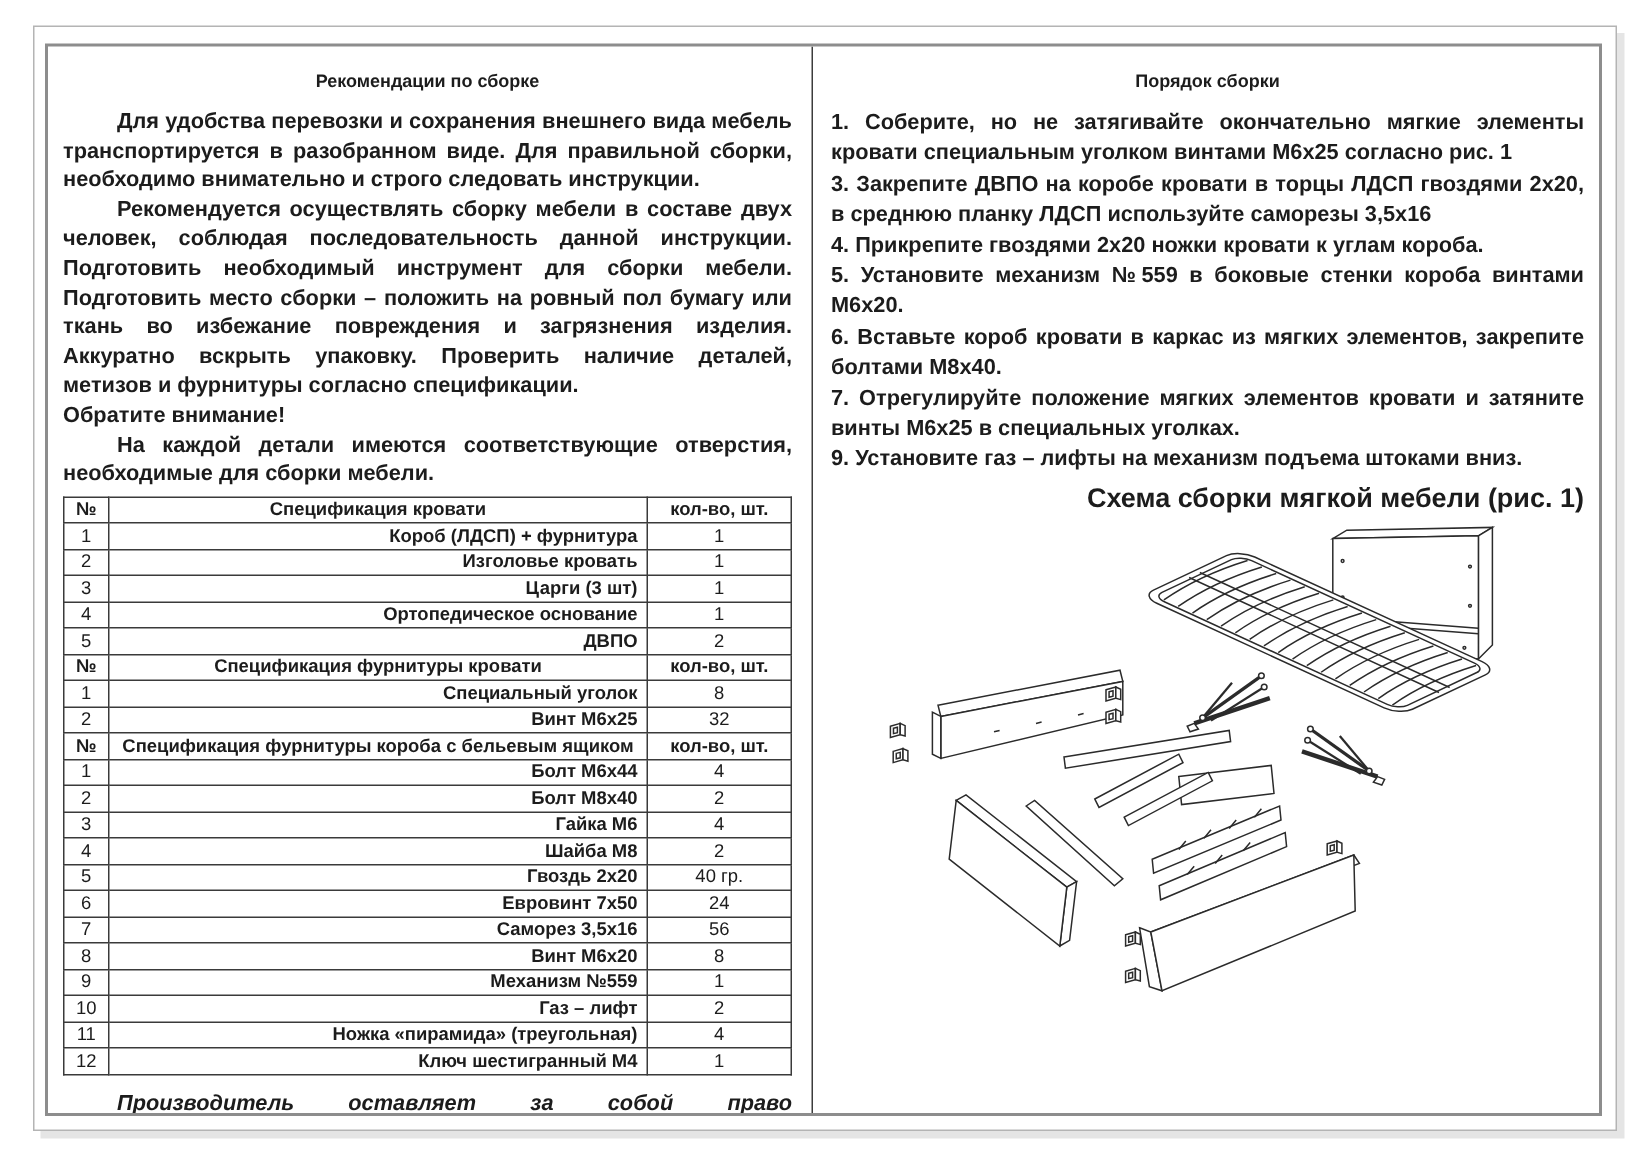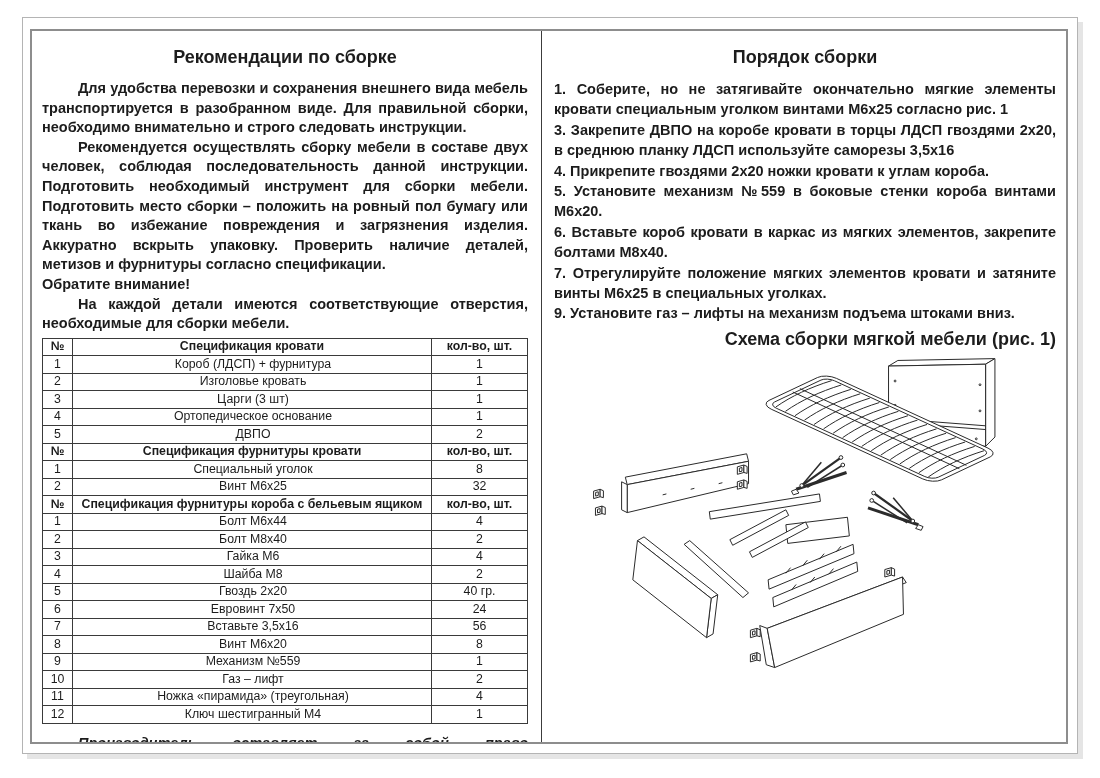--- a/index.html
+++ b/index.html
@@ -6,30 +6,30 @@
   .page{position:relative;width:1100px;height:778px;background:#fff;
         font-family:"Liberation Sans",sans-serif;color:#1c1c1c;overflow:hidden;}
   .outer-frame{position:absolute;left:22px;top:17px;width:1054px;height:735px;
         border:1px solid #b4b4b4;box-shadow:5px 5px 0 rgba(0,0,0,0.10);background:#fff;}
   .inner-frame{position:absolute;left:7px;top:11px;right:9px;bottom:9px;
         border:2px solid #8d8d8d;display:flex;overflow:hidden;}
   .col{box-sizing:border-box;}
   .col-left{width:510px;padding:8px 13px 0 10px;}
   .divider{width:1px;background:#3c3c3c;}
   .col-right{flex:1;padding:8px 10px 0 12px;}
-  h1{font-size:18px;font-weight:bold;text-align:center;margin:8px 0 11px;}
+  h1{font-size:12px;font-weight:bold;text-align:center;margin:8px 0 11px;}
   p{margin:0;font-size:14.5px;line-height:19.6px;text-align:justify;font-weight:bold;}
   p.ind{text-indent:36px;}
   p.center{text-align:left;text-indent:0;}
   table{width:100%;border-collapse:collapse;margin-top:4px;font-size:12.3px;line-height:13.5px;}
   td,th{border:1px solid #3a3a3a;padding:1.5px 6px;vertical-align:middle;}
   th{font-weight:bold;text-align:center;}
   col.w-num{width:30px;}  col.w-qty{width:96px;}
   td.c{text-align:center;}
-  td.nm{text-align:center;padding-left:8px;}
+  td.nm{text-align:right;padding-left:8px;font-weight:bold;}
   p.footer-note{margin-top:9px;font-weight:bold;font-style:italic;line-height:20px;}
   p.step{line-height:20.4px;}
   h2.fig{font-size:18px;font-weight:bold;text-align:right;margin:5px 0 3px;}
   svg.diagram{display:block;margin:0 auto;}
   .ln{stroke:#2b2b2b;fill:none;vector-effect:non-scaling-stroke;}
   .fw{stroke:#2b2b2b;fill:#fff;vector-effect:non-scaling-stroke;}
 </style>
 </head>
 <body>
 
@@ -126,21 +126,21 @@
                 <td class="nm">Гвоздь 2х20</td>
                 <td class="c">40 гр.</td>
               </tr>
        <tr>
                 <td class="c">6</td>
                 <td class="nm">Евровинт 7х50</td>
                 <td class="c">24</td>
               </tr>
        <tr>
                 <td class="c">7</td>
-                <td class="nm">Вставьте 3,5х16</td>
+                <td class="nm">Саморез 3,5х16</td>
                 <td class="c">56</td>
               </tr>
        <tr>
                 <td class="c">8</td>
                 <td class="nm">Винт М6х20</td>
                 <td class="c">8</td>
               </tr>
        <tr>
                 <td class="c">9</td>
                 <td class="nm">Механизм №559</td>

